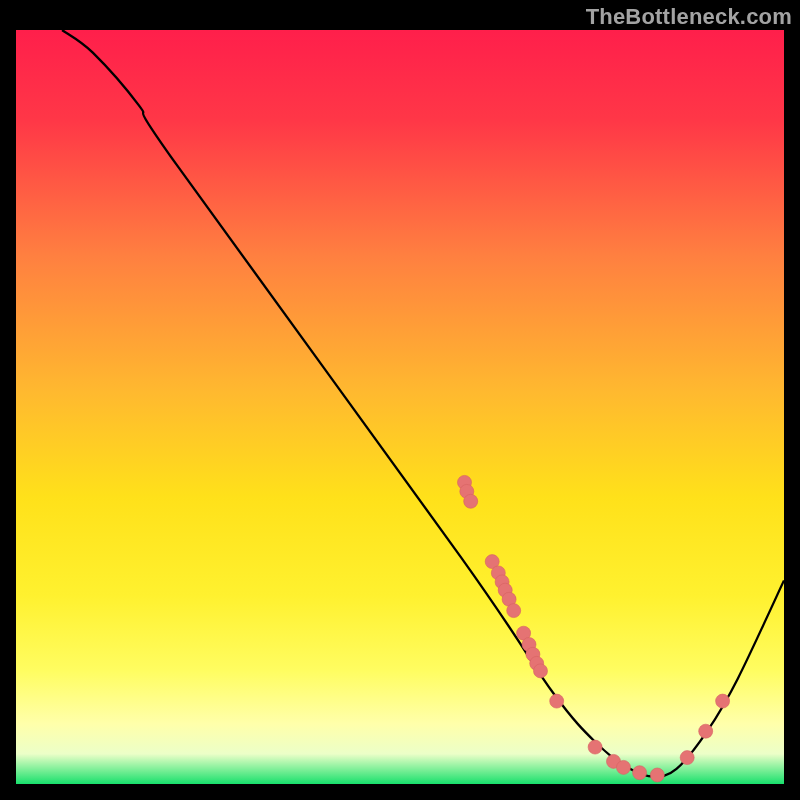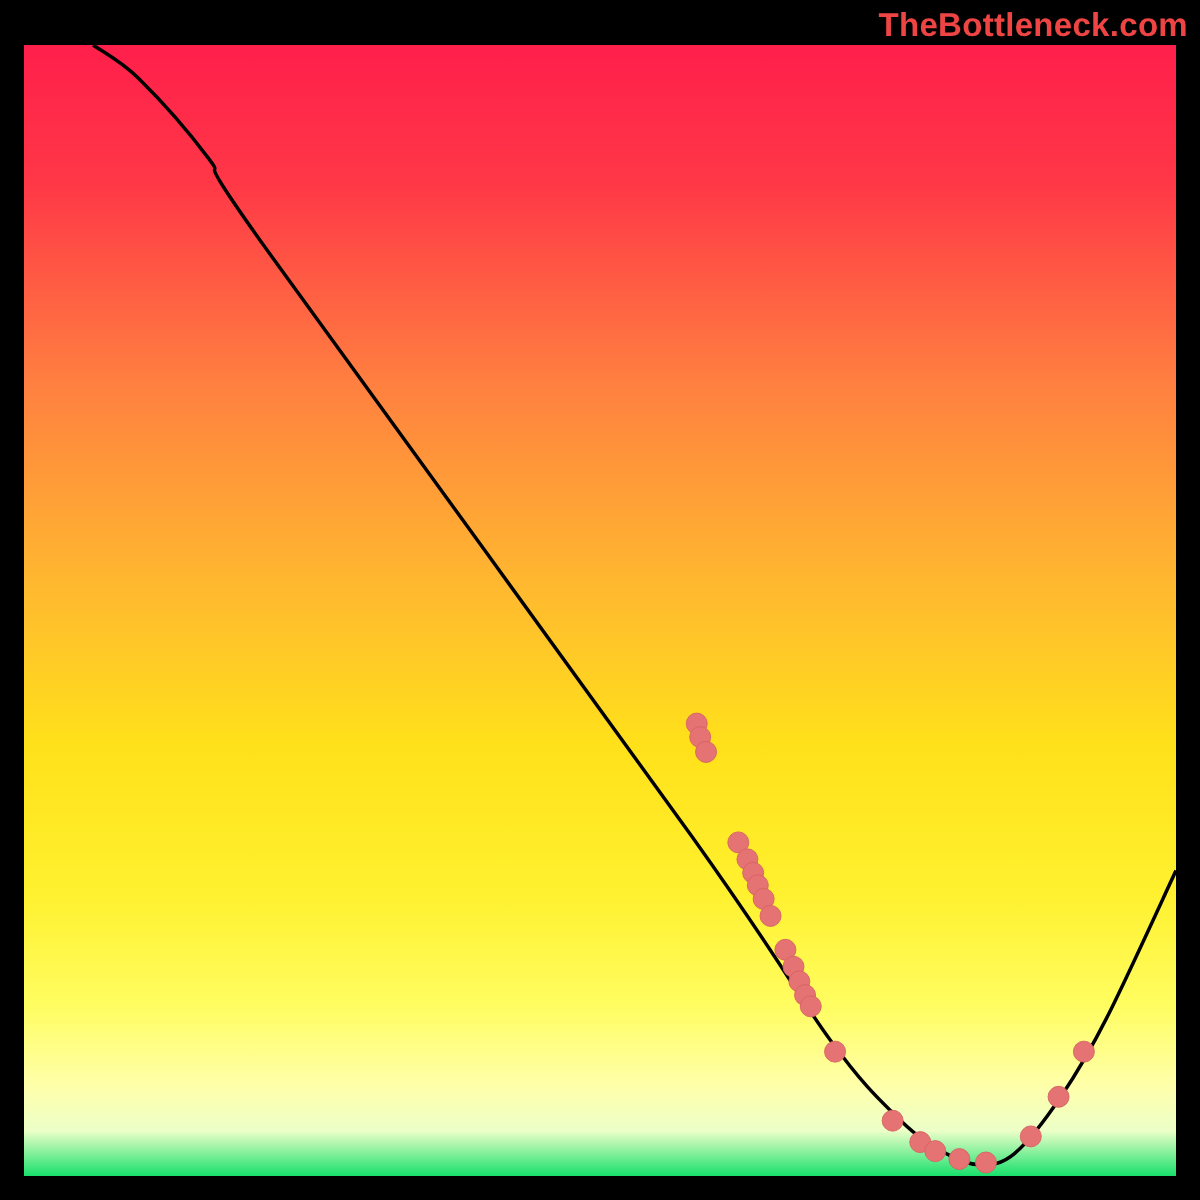--- a/index.html
+++ b/index.html
@@ -15,21 +15,21 @@
     position: relative;
     width: 800px;
     height: 800px;
   }
   .attribution {
     position: absolute;
     top: 4px;
     right: 8px;
     font-size: 22px;
     font-weight: bold;
-    color: #ef4444;
+    color: #a3a3a3;
     letter-spacing: 0.2px;
     z-index: 30;
   }
   .plot-frame {
     position: absolute;
     left: 16px;
     top: 30px;
     width: 768px;
     height: 754px;
     background: #000;

